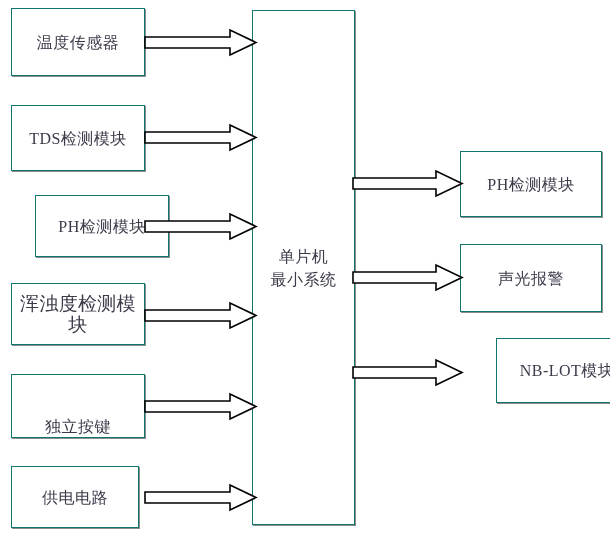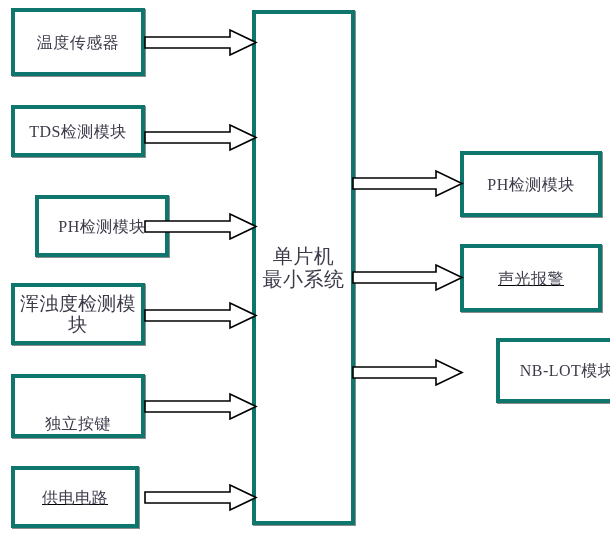--- a/index.html
+++ b/index.html
@@ -14,86 +14,86 @@
     position: relative;
     width: 610px;
     height: 535px;
     background: #ffffff;
     overflow: hidden;
   }
   .node-box {
     position: absolute;
     box-sizing: border-box;
     background: #ffffff;
-    border: 4px solid #0f766e;
+    border: 1px solid #0f766e;
     box-shadow: 1px 1px 0 0 #8c8c8c;
     display: flex;
     align-items: center;
     justify-content: center;
   }
   .node-label {
     font-family: "Liberation Serif", "DejaVu Serif", serif;
     font-size: 16px;
     line-height: 21px;
     color: #3b3b4a;
     text-align: center;
     letter-spacing: 0.5px;
     white-space: pre-line;
     user-select: none;
   }
   .node-label.small {
     font-size: 19px;
     letter-spacing: 0.3px;
   }
   .mcu-label {
-    font-size: 20px;
+    font-size: 16px;
     line-height: 23px;
   }
   .arrow {
     position: absolute;
     pointer-events: none;
   }
   .arrow svg {
     display: block;
     overflow: visible;
   }
 </style>
 </head>
 <body>
 
 <div id="diagram-canvas">
 
   <div class="node-box" id="box-in-0" style="left: 11px; top: 8px; width: 134px; height: 68px;">
     <span class="node-label">温度传感器</span>
   </div>
-  <div class="node-box" id="box-in-1" style="left: 11px; top: 105px; width: 134px; height: 52px;">
+  <div class="node-box" id="box-in-1" style="left: 11px; top: 105px; width: 134px; height: 66px;">
     <span class="node-label">TDS检测模块</span>
   </div>
   <div class="node-box" id="box-in-2" style="left: 11px; top: 195px; width: 134px; height: 62px; margin-left: 24px;">
     <span class="node-label">PH检测模块</span>
   </div>
   <div class="node-box" id="box-in-3" style="left: 11px; top: 283px; width: 134px; height: 62px;">
     <span class="node-label small">浑浊度检测模块</span>
   </div>
   <div class="node-box" id="box-in-4" style="left: 11px; top: 374px; width: 134px; height: 64px; align-items: flex-end;">
     <span class="node-label">独立按键</span>
   </div>
-  <div class="node-box" id="box-in-5" style="left: 11px; top: 466px; width: 128px; height: 62px; text-decoration: underline;">
+  <div class="node-box" id="box-in-5" style="left: 11px; top: 466px; width: 128px; height: 62px;">
     <span class="node-label">供电电路</span>
   </div>
 
   <div class="node-box" id="box-mcu" style="left: 252px; top: 10px; width: 103px; height: 515px;">
     <span class="node-label mcu-label">单片机
 最小系统</span>
   </div>
 
   <div class="node-box" id="box-out-0" style="left: 460px; top: 151px; width: 142px; height: 66px;">
     <span class="node-label">PH检测模块</span>
   </div>
-  <div class="node-box" id="box-out-1" style="left: 460px; top: 244px; width: 142px; height: 68px; text-decoration: underline;">
+  <div class="node-box" id="box-out-1" style="left: 460px; top: 244px; width: 142px; height: 68px;">
     <span class="node-label">声光报警</span>
   </div>
   <div class="node-box" id="box-out-2" style="left: 460px; top: 338px; width: 142px; height: 65px; margin-left: 36px;">
     <span class="node-label">NB-LOT模块</span>
   </div>
 
   <div id="arrow-layer">
       <div class="arrow" style="left: 145px; top: 29.5px; width: 111px; height: 25px;">
         <svg width="111" height="25" viewBox="0 0 111 25">
           <polygon points="0.0,7.0 85.0,7.0 85.0,0.0 111.0,12.5 85.0,25.0 85.0,18.0 0.0,18.0" fill="#ffffff" stroke="#000000" stroke-width="1.6" stroke-linejoin="miter"></polygon>

